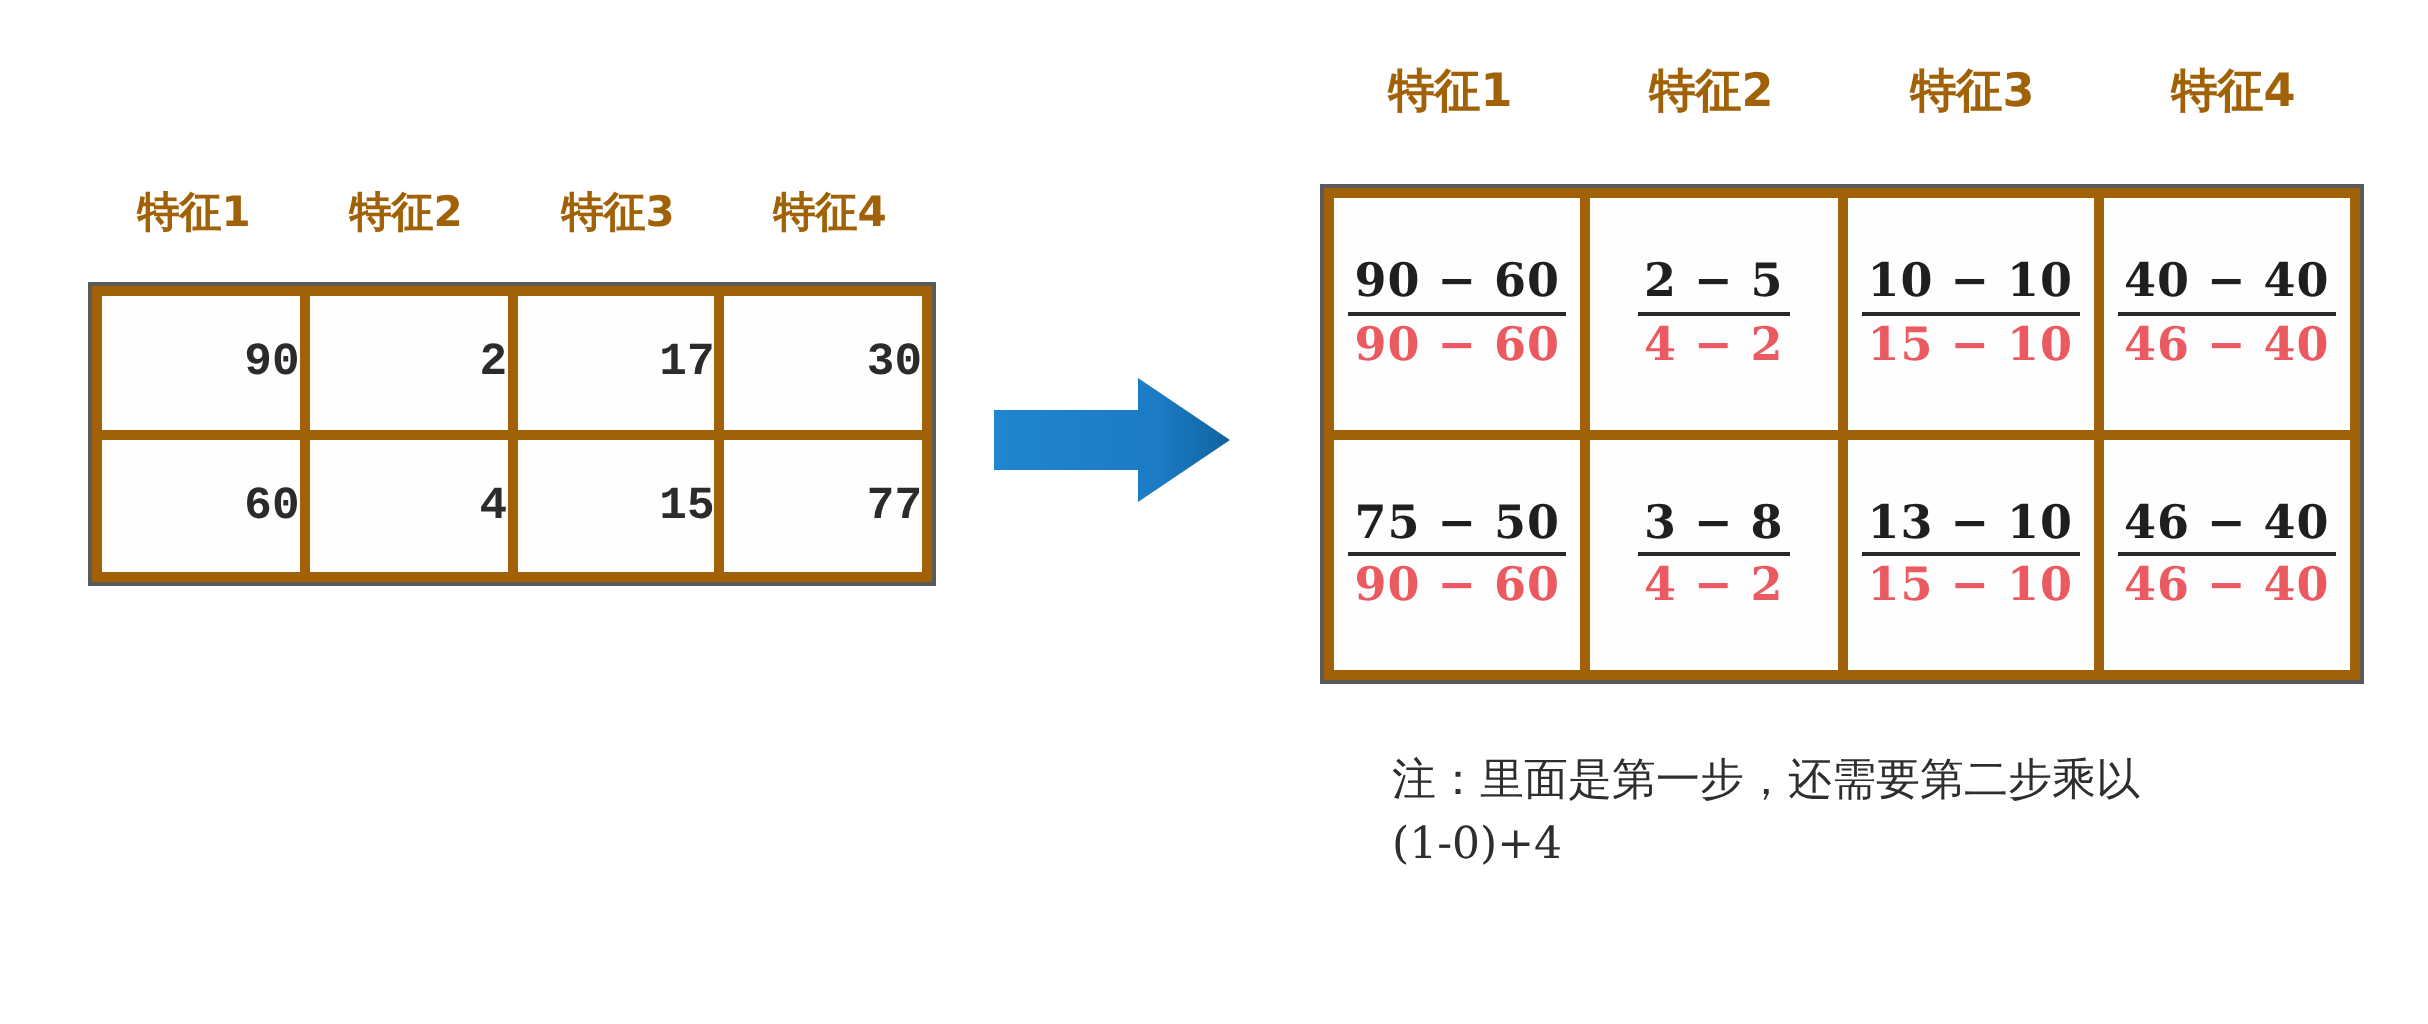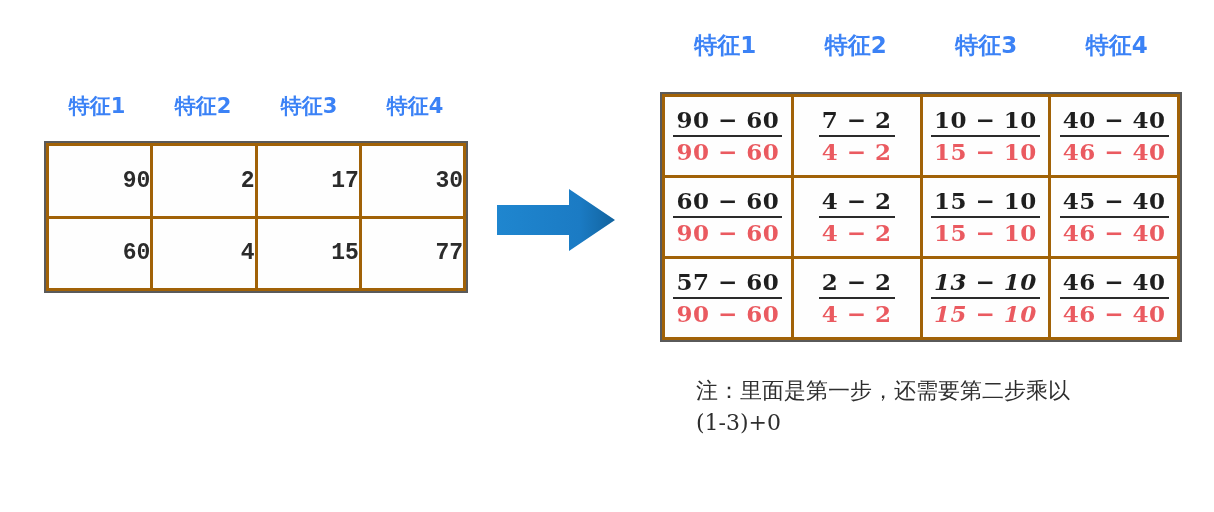--- a/index.html
+++ b/index.html
@@ -18,38 +18,38 @@
 
   
   .col-headers {
     position: absolute;
     display: flex;
   }
   .col-header {
     text-align: center;
     font-family: "DejaVu Sans", "Liberation Sans", sans-serif;
     font-weight: 700;
-    color: #3b82f6;
+    color: #a16207;
     white-space: nowrap;
   }
 
   .grid {
     position: absolute;
     border: 2px solid #5a5a5a;
     border-collapse: collapse;
     background: #fefefe;
     box-sizing: border-box;
   }
   .grid table {
     border-collapse: collapse;
     width: 100%;
     height: 100%;
   }
   .grid td {
-    border: 3px solid #a16207;
+    border: 5px solid #a16207;
     text-align: center;
     vertical-align: middle;
     padding: 0;
   }
 
   
   #left-table {
     left: 44px;
     top: 141px;
     width: 424px;
@@ -180,36 +180,30 @@
     <div class="col-header" style="flex: 1 1 0%;">特征2</div>
     <div class="col-header" style="flex: 1 1 0%;">特征3</div>
     <div class="col-header" style="flex: 1 1 0%;">特征4</div>
   </div>
 
 <div class="grid" id="right-table">
   <table>
     <tbody>
         <tr>
           <td style="width: 25%;"><span class="frac"><span class="num">90 − 60</span><span class="den">90 − 60</span></span></td>
-          <td style="width: 25%;"><span class="frac"><span class="num">7 − 2</span><span class="den">4 − 2</span></span></td>
+          <td style="width: 25%;"><span class="frac"><span class="num">2 − 5</span><span class="den">4 − 2</span></span></td>
           <td style="width: 25%;"><span class="frac"><span class="num">10 − 10</span><span class="den">15 − 10</span></span></td>
           <td style="width: 25%;"><span class="frac"><span class="num">40 − 40</span><span class="den">46 − 40</span></span></td>
         </tr>
         <tr>
-          <td style="width: 25%;"><span class="frac"><span class="num">60 − 60</span><span class="den">90 − 60</span></span></td>
-          <td style="width: 25%;"><span class="frac"><span class="num">4 − 2</span><span class="den">4 − 2</span></span></td>
-          <td style="width: 25%;"><span class="frac"><span class="num">15 − 10</span><span class="den">15 − 10</span></span></td>
-          <td style="width: 25%;"><span class="frac"><span class="num">45 − 40</span><span class="den">46 − 40</span></span></td>
-        </tr>
-        <tr>
-          <td style="width: 25%;"><span class="frac"><span class="num">57 − 60</span><span class="den">90 − 60</span></span></td>
-          <td style="width: 25%;"><span class="frac"><span class="num">2 − 2</span><span class="den">4 − 2</span></span></td>
-          <td style="width: 25%; font-style: italic;"><span class="frac"><span class="num">13 − 10</span><span class="den">15 − 10</span></span></td>
+          <td style="width: 25%;"><span class="frac"><span class="num">75 − 50</span><span class="den">90 − 60</span></span></td>
+          <td style="width: 25%;"><span class="frac"><span class="num">3 − 8</span><span class="den">4 − 2</span></span></td>
+          <td style="width: 25%;"><span class="frac"><span class="num">13 − 10</span><span class="den">15 − 10</span></span></td>
           <td style="width: 25%;"><span class="frac"><span class="num">46 − 40</span><span class="den">46 − 40</span></span></td>
         </tr>
       </tbody>
   </table>
 </div>
 
 <div id="caption">
   <span>注：里面是第一步，还需要第二步乘以</span><br>
-  <span>(1-3)+0</span>
+  <span>(1-0)+4</span>
 </div>
 
 </body></html>

